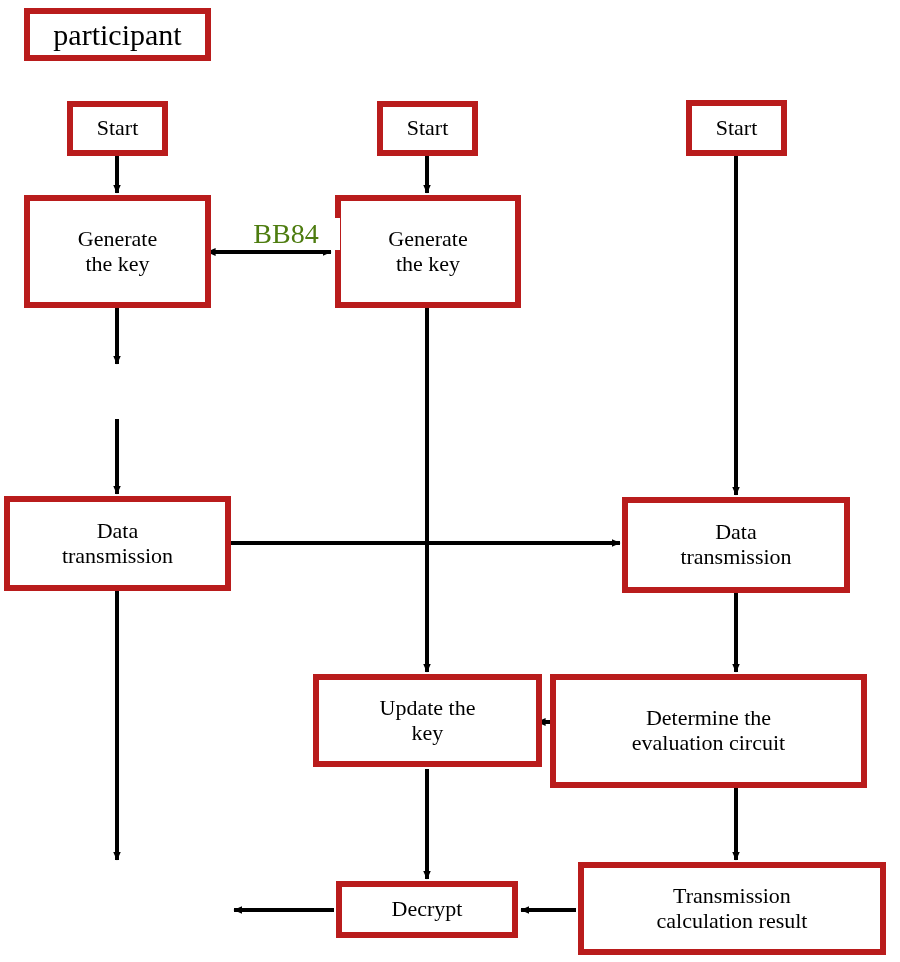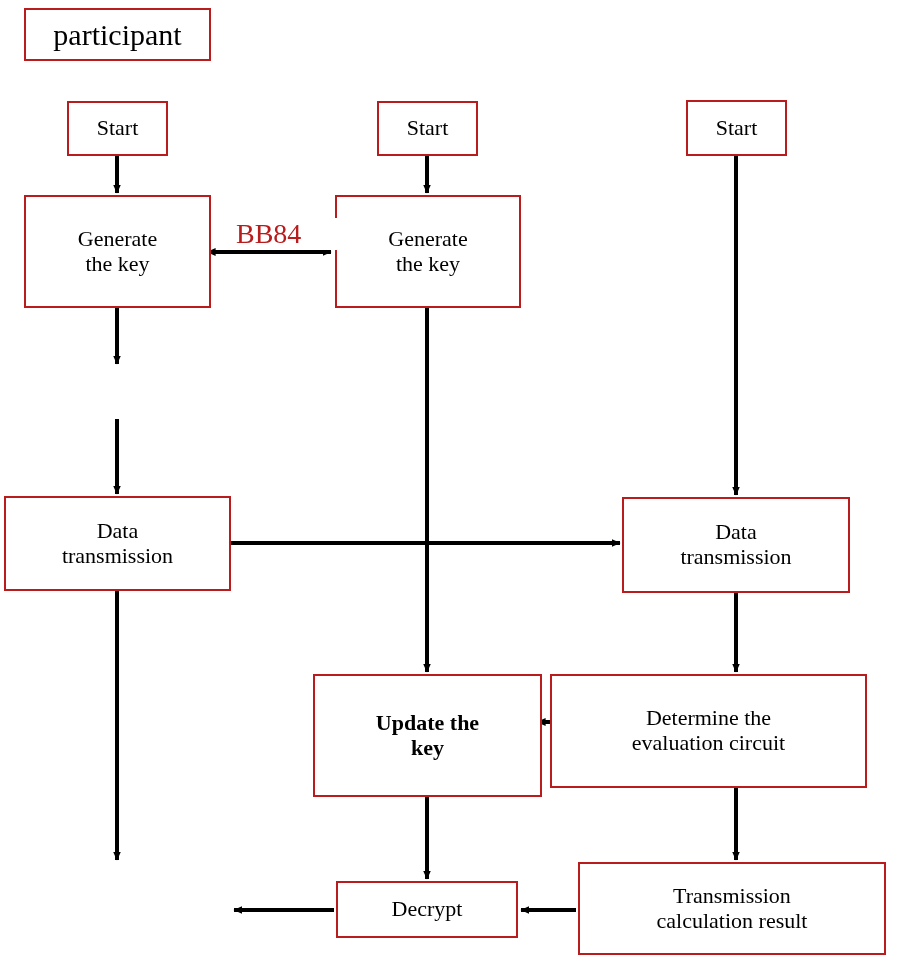--- a/index.html
+++ b/index.html
@@ -20,46 +20,46 @@
     position: absolute;
     left: 0;
     top: 0;
     width: 900px;
     height: 962px;
     pointer-events: none;
   }
   .node {
     position: absolute;
     box-sizing: border-box;
-    border: 2px solid #b91c1c;
+    border: 6px solid #b91c1c;
     background: #ffffff;
     display: flex;
     align-items: center;
     justify-content: center;
     text-align: center;
     color: #000000;
     line-height: 1.12;
     white-space: pre-line;
     z-index: 2;
   }
   .lane-header {
     font-size: 30px;
   }
   .proc {
     font-size: 22px;
   }
   .edge-label {
     position: absolute;
-    color: #b91c1c;
+    color: #4d7c0f;
     font-size: 28px;
     background: #ffffff;
     padding: 0 4px;
     white-space: nowrap;
     z-index: 3;
-    text-align: left;
+    text-align: center;
   }
 </style>
 </head>
 <body>
 
 <div id="canvas">
 
   <svg id="edges" viewBox="0 0 900 962" width="900" height="962" xmlns="http://www.w3.org/2000/svg">
     <defs>
       <marker id="arrowhead" markerWidth="10" markerHeight="10" refX="8.4" refY="4" orient="auto" markerUnits="userSpaceOnUse">
@@ -120,21 +120,21 @@
   <div class="node proc" id="n-generate_key_center" style="left: 335px; top: 195px; width: 186px; height: 113px;">Generate
 the key</div>
 
 
   <div class="node proc" id="n-data_transmission_participant" style="left: 4px; top: 496px; width: 227px; height: 95px;">Data
 transmission</div>
 
   <div class="node proc" id="n-data_transmission_sever" style="left: 622px; top: 497px; width: 228px; height: 96px;">Data
 transmission</div>
 
-  <div class="node proc" id="n-update_the_key" style="left: 313px; top: 674px; width: 229px; height: 123px; font-weight: bold;">Update the
+  <div class="node proc" id="n-update_the_key" style="left: 313px; top: 674px; width: 229px; height: 93px;">Update the
 key</div>
 
   <div class="node proc" id="n-determine_evaluation_circuit" style="left: 550px; top: 674px; width: 317px; height: 114px;">Determine the
 evaluation circuit</div>
 
 
   <div class="node proc" id="n-decrypt" style="left: 336px; top: 881px; width: 182px; height: 57px;">Decrypt</div>
 
   <div class="node proc" id="n-transmission_calculation_result" style="left: 578px; top: 862px; width: 308px; height: 93px;">Transmission
 calculation result</div>

